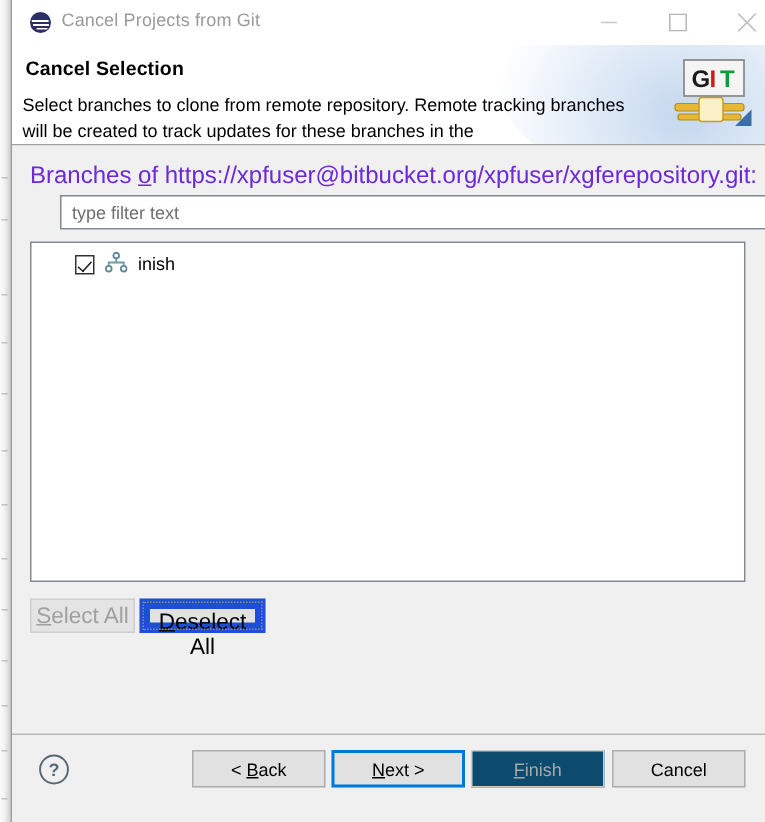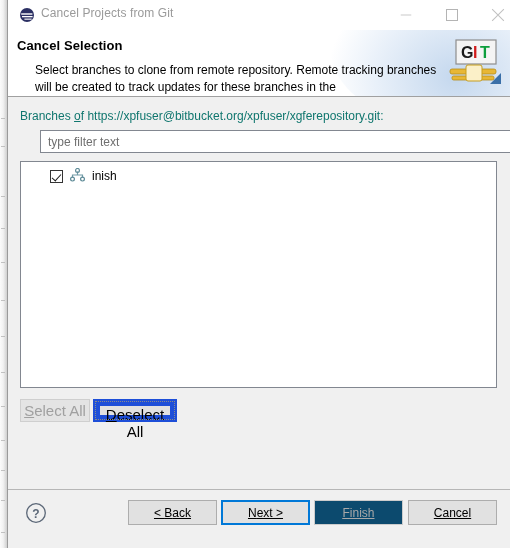--- a/index.html
+++ b/index.html
@@ -98,21 +98,21 @@
   .header-title {
     position: absolute;
     left: 9px; top: 8px;
     font-size: 13px;
     font-weight: bold;
     color: #000;
     letter-spacing: .1px;
   }
   .header-desc {
     position: absolute;
-    left: 27px; top: 32px;
+    left: 7px; top: 32px;
     width: 410px;
     font-size: 12px;
     line-height: 17px;
     color: #000;
   }
   .header-logo {
     position: absolute;
     right: 8px; top: 8px;
     width: 58px; height: 52px;
   }
@@ -121,22 +121,22 @@
   .body-area {
     position: absolute;
     left: 0; top: 97px;
     width: 502px;
     height: 392px;
     background: #f0f0f0;
   }
   .branches-label {
     position: absolute;
     left: 12px; top: 12px;
-    font-size: 12px;
-    color: #0f766e;
+    font-size: 16px;
+    color: #6d28d9;
     white-space: nowrap;
   }
   .branches-label u { text-decoration: underline; }
 
   .filter-box {
     position: absolute;
     left: 12px; top: 33px;
     width: 477px; height: 23px;
     background: #ffffff;
     border: 1px solid #828790;
@@ -236,21 +236,20 @@
     height: 25px;
     width: 89px;
     font-family: "Liberation Sans", sans-serif;
     font-size: 12px;
     background: #e1e1e1;
     border: 1px solid #adadad;
     box-sizing: border-box;
     color: #000;
     padding: 0;
     cursor: default;
-    text-decoration: underline;
   }
   .dlg-btn u { text-decoration: underline; }
   .btn-back   { left: 120px; }
   .btn-next   { left: 213px; border: 2px solid #0078d7; background: #e1e1e1; }
   .btn-finish { left: 306px; color: #a8a8a8; background: #0c4a6e; border-color: #cccccc; }
   .btn-cancel { left: 400px; }
 </style>
 </head>
 <body>
 

